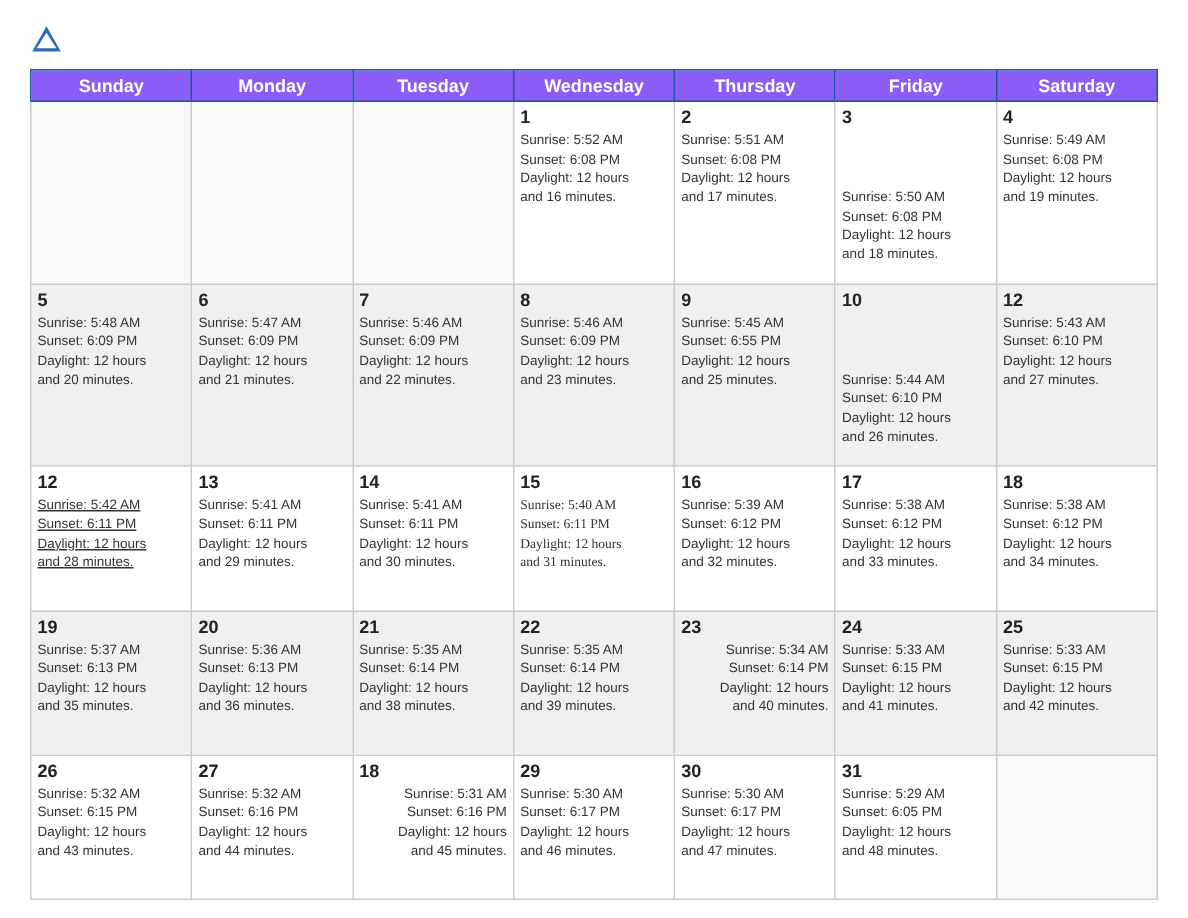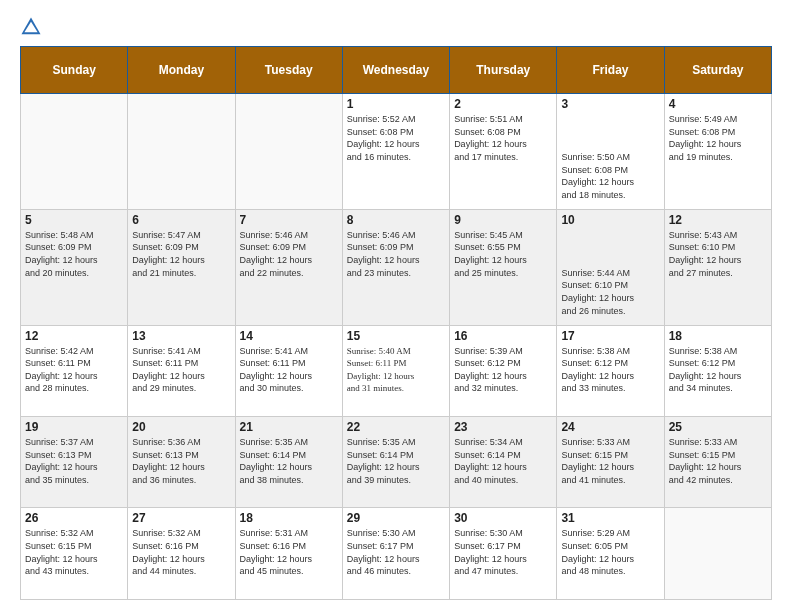--- a/index.html
+++ b/index.html
@@ -53,26 +53,26 @@
       color: #444;
     }
     .calendar {
       flex: 1;
       border: 1px solid #ccc;
       border-collapse: collapse;
       width: 100%;
       table-layout: fixed;
     }
     .calendar th {
-      background: #a16207;
+      background: #8b5cf6;
       color: #fff;
       text-align: center;
       font-size: 12px;
       font-weight: bold;
-      padding: 16px 2px;
+      padding: 3px 2px;
       border: 1px solid #1a5a9a;
     }
     .calendar td {
       vertical-align: top;
       border: 1px solid #ccc;
       padding: 3px 4px;
       font-size: 9.5px;
       color: #333;
       height: 88px;
       width: calc(100% / 7);
@@ -209,21 +209,21 @@
             <div class="day-number">12</div>
             <div class="cell-text" style="white-space: pre-line;">Sunrise: 5:43 AM
 Sunset: 6:10 PM
 Daylight: 12 hours
 and 27 minutes.</div>
           </td>
         </tr>
         <tr>
           <td>
             <div class="day-number">12</div>
-            <div class="cell-text" style="white-space: pre-line;">Sunrise: 5:42 AM
+            <div class="cell-text" style="white-space: pre-line; text-decoration: underline;">Sunrise: 5:42 AM
 Sunset: 6:11 PM
 Daylight: 12 hours
 and 28 minutes.</div>
           </td>
           <td>
             <div class="day-number">13</div>
             <div class="cell-text" style="white-space: pre-line;">Sunrise: 5:41 AM
 Sunset: 6:11 PM
 Daylight: 12 hours
 and 29 minutes.</div>
@@ -288,21 +288,21 @@
           </td>
           <td class="shaded">
             <div class="day-number">22</div>
             <div class="cell-text" style="white-space: pre-line;">Sunrise: 5:35 AM
 Sunset: 6:14 PM
 Daylight: 12 hours
 and 39 minutes.</div>
           </td>
           <td class="shaded">
             <div class="day-number">23</div>
-            <div class="cell-text" style="white-space: pre-line;">Sunrise: 5:34 AM
+            <div class="cell-text" style="white-space: pre-line; text-align: right;">Sunrise: 5:34 AM
 Sunset: 6:14 PM
 Daylight: 12 hours
 and 40 minutes.</div>
           </td>
           <td class="shaded">
             <div class="day-number">24</div>
             <div class="cell-text" style="white-space: pre-line;">Sunrise: 5:33 AM
 Sunset: 6:15 PM
 Daylight: 12 hours
 and 41 minutes.</div>
@@ -325,21 +325,21 @@
           </td>
           <td>
             <div class="day-number">27</div>
             <div class="cell-text" style="white-space: pre-line;">Sunrise: 5:32 AM
 Sunset: 6:16 PM
 Daylight: 12 hours
 and 44 minutes.</div>
           </td>
           <td>
             <div class="day-number">18</div>
-            <div class="cell-text" style="white-space: pre-line;">Sunrise: 5:31 AM
+            <div class="cell-text" style="white-space: pre-line; text-align: right;">Sunrise: 5:31 AM
 Sunset: 6:16 PM
 Daylight: 12 hours
 and 45 minutes.</div>
           </td>
           <td>
             <div class="day-number">29</div>
             <div class="cell-text" style="white-space: pre-line;">Sunrise: 5:30 AM
 Sunset: 6:17 PM
 Daylight: 12 hours
 and 46 minutes.</div>

